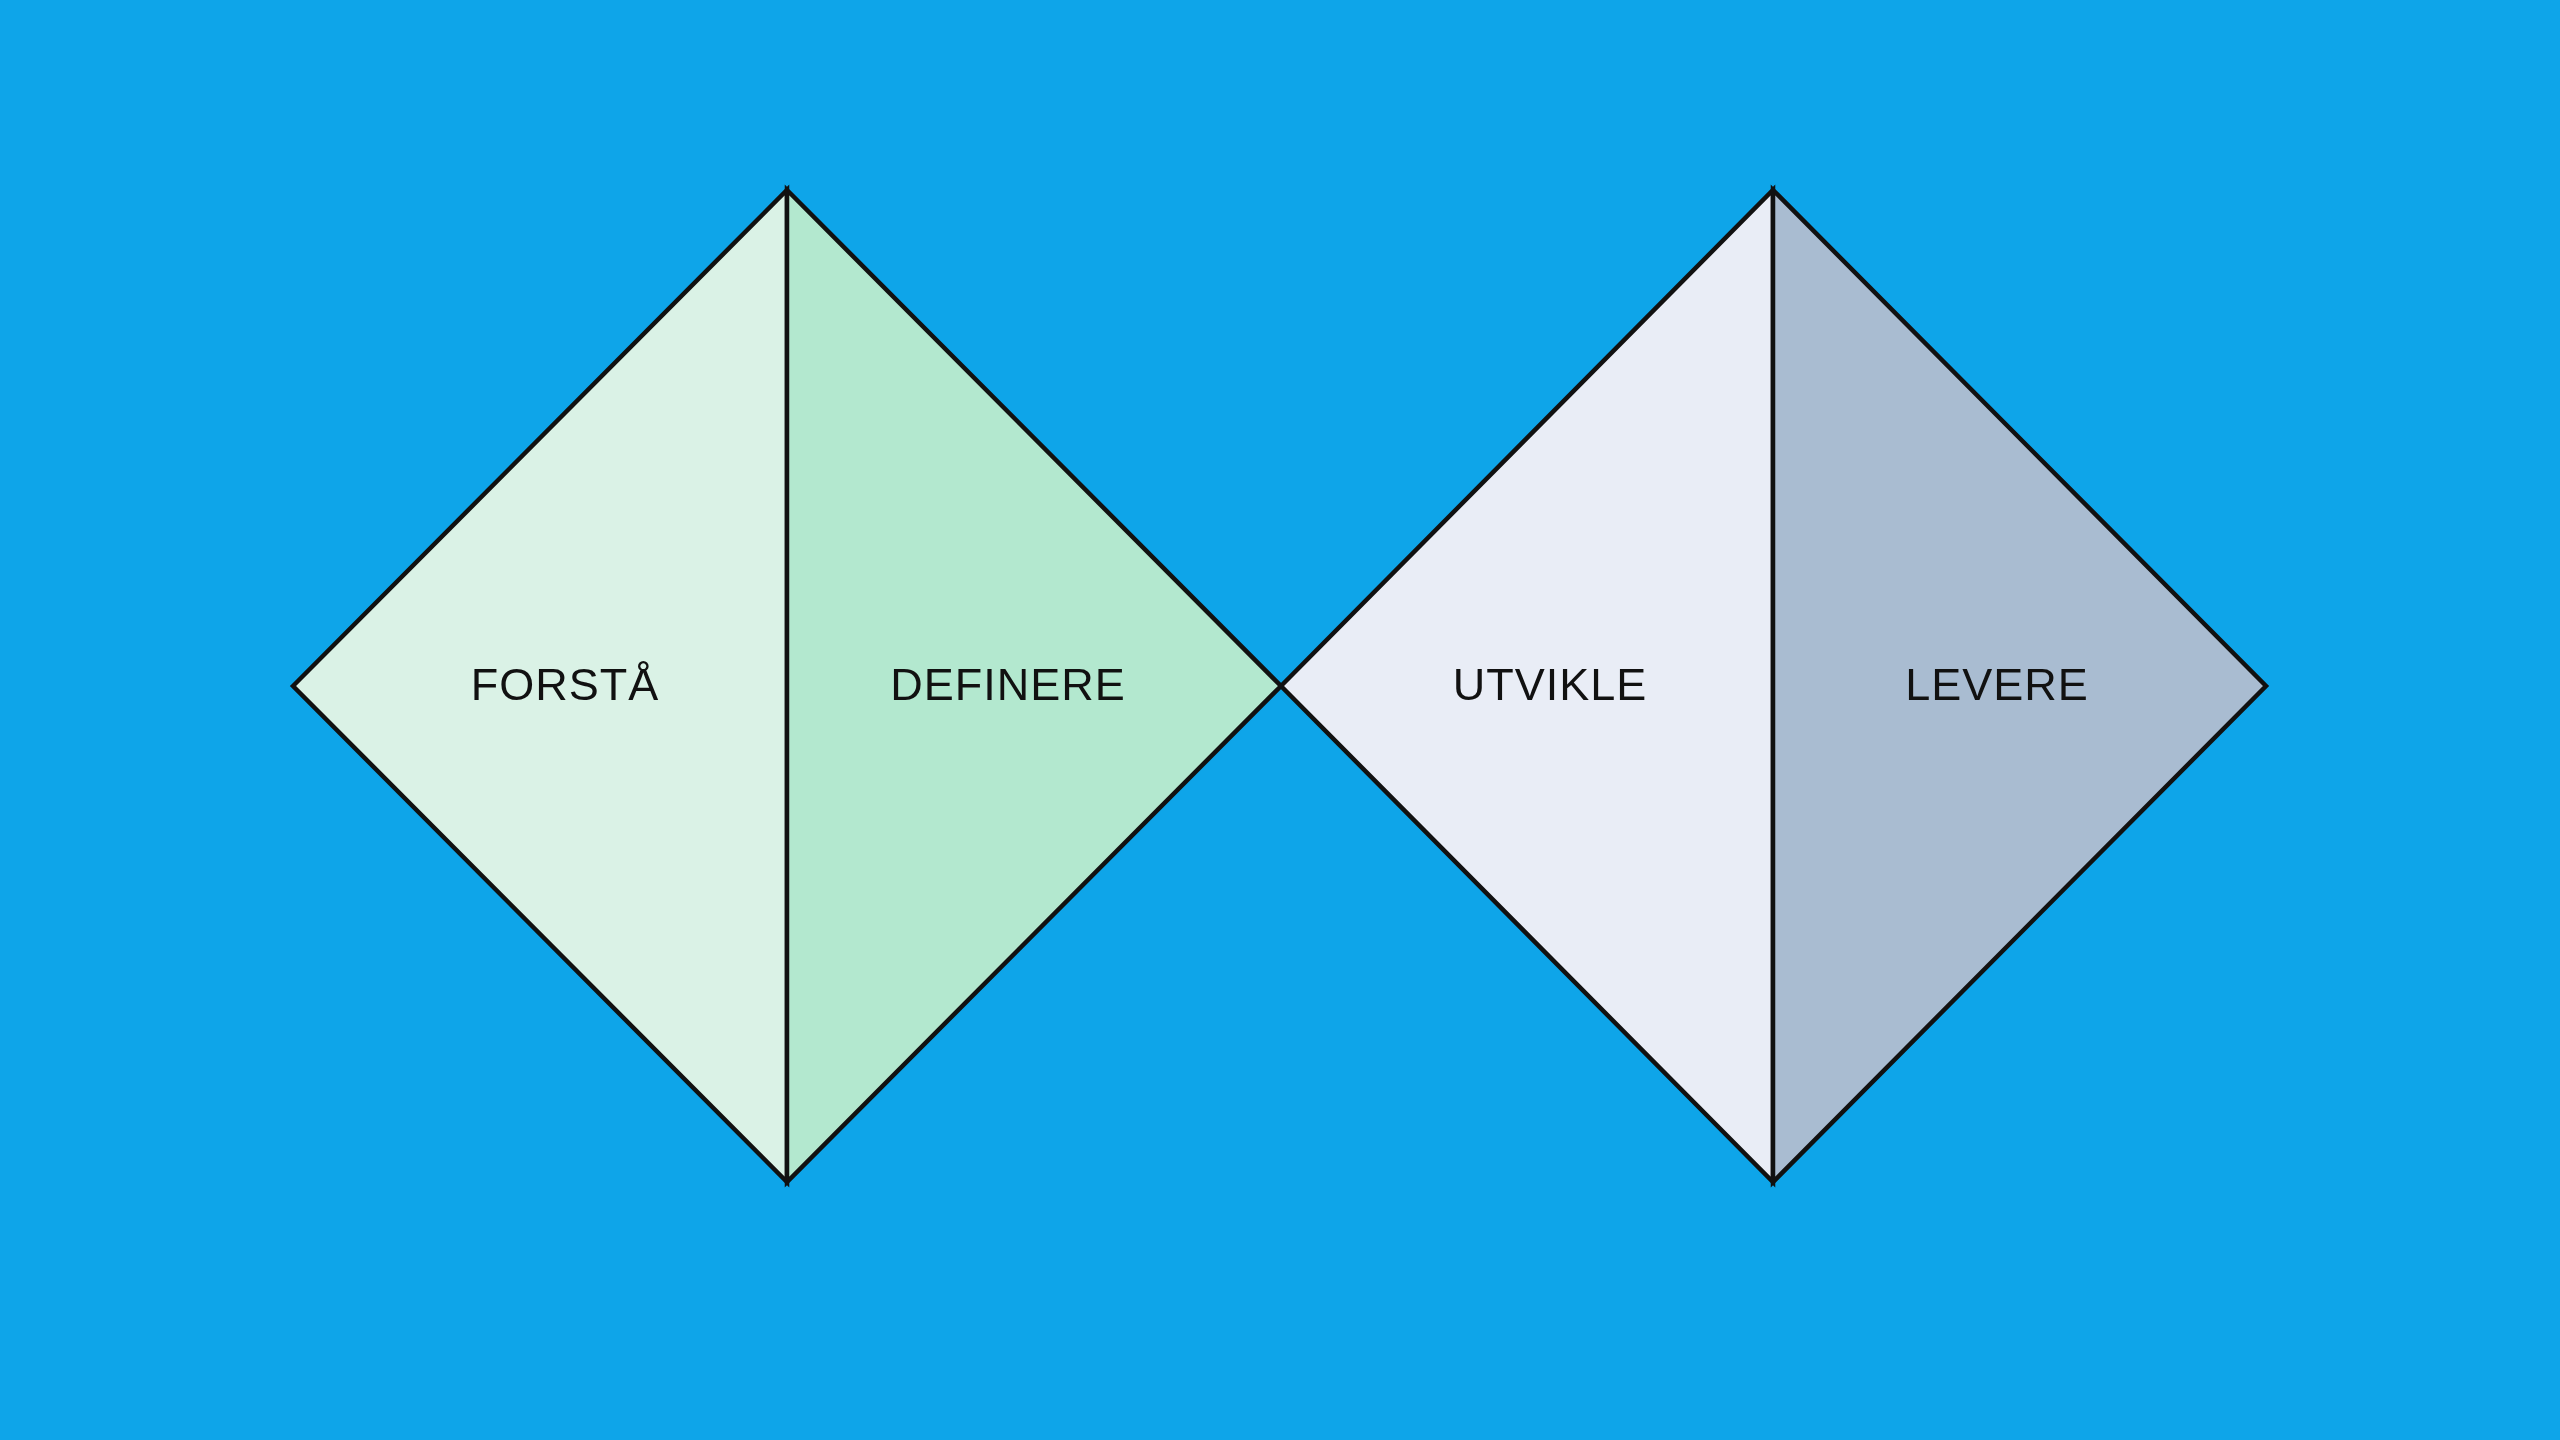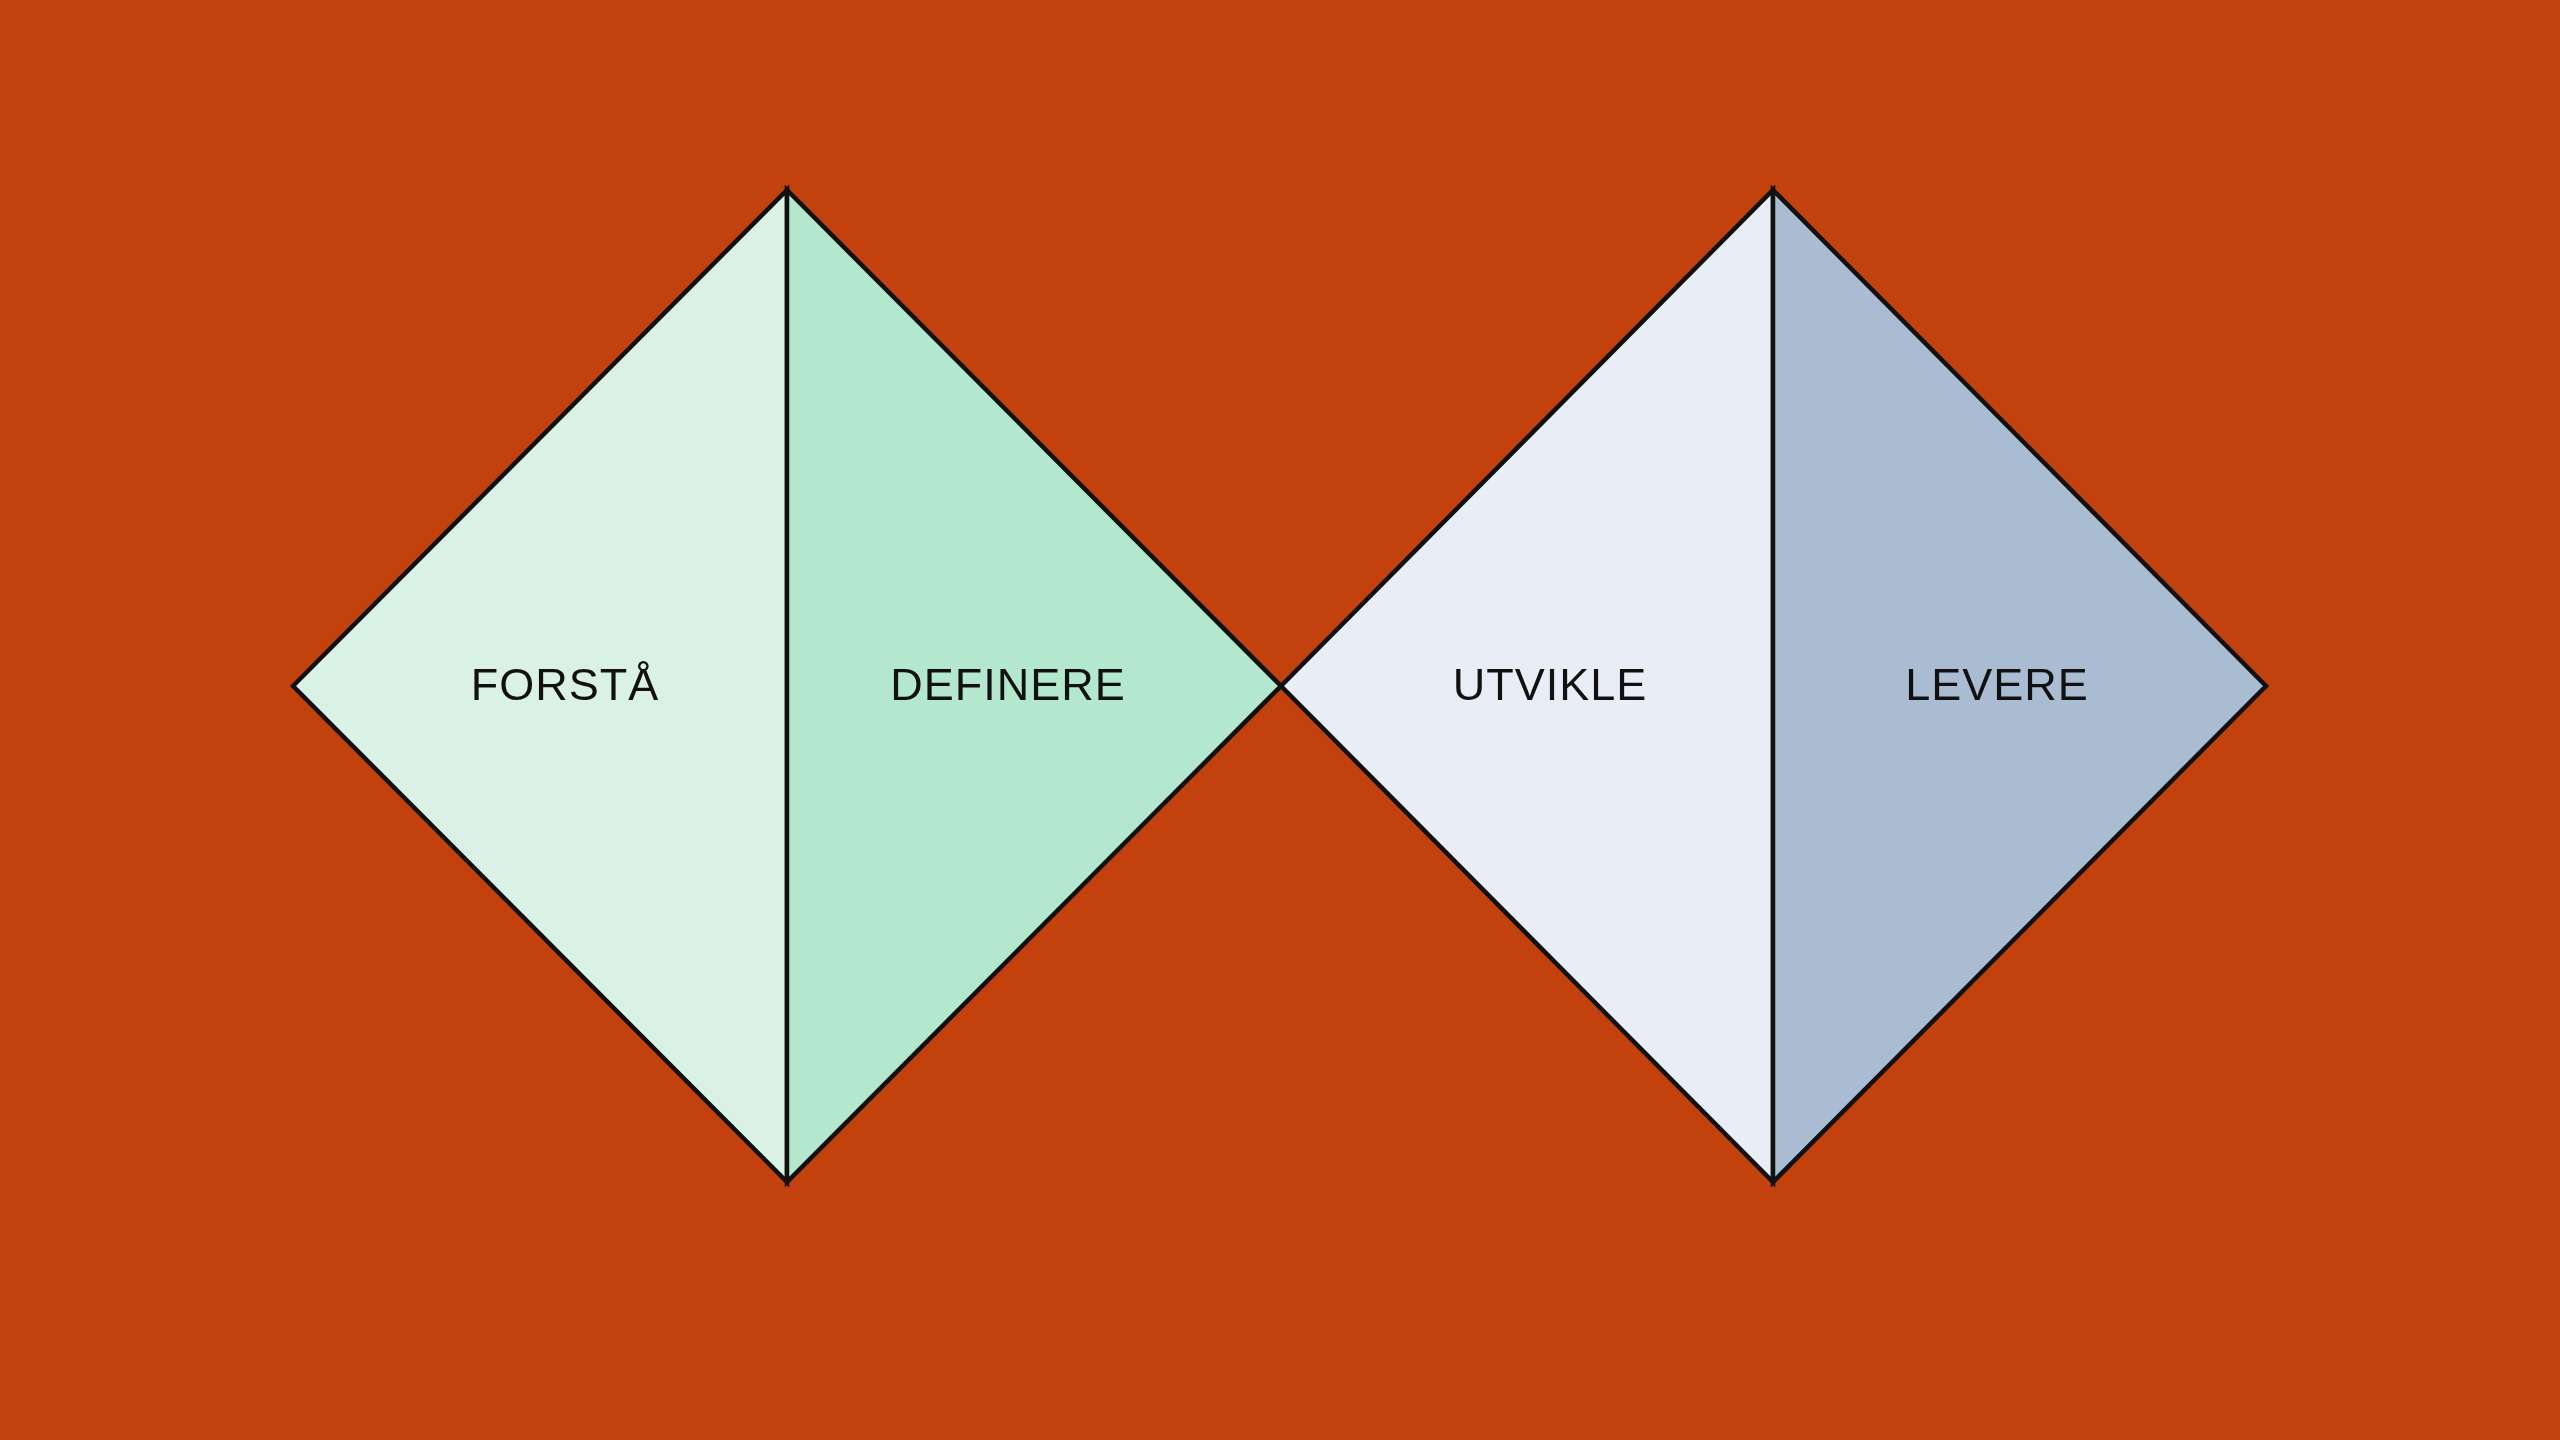--- a/index.html
+++ b/index.html
@@ -8,21 +8,21 @@
     width: 2560px;
     height: 1440px;
     background: #ffffff;
     overflow: hidden;
     font-family: "Liberation Sans", sans-serif;
   }
   .canvas {
     position: relative;
     width: 2560px;
     height: 1440px;
-    background: #c2410c;
+    background: #0ea5e9;
   }
   svg.diagram {
     position: absolute;
     top: 0;
     left: 0;
     width: 2560px;
     height: 1440px;
     display: block;
   }
   polygon.half {

